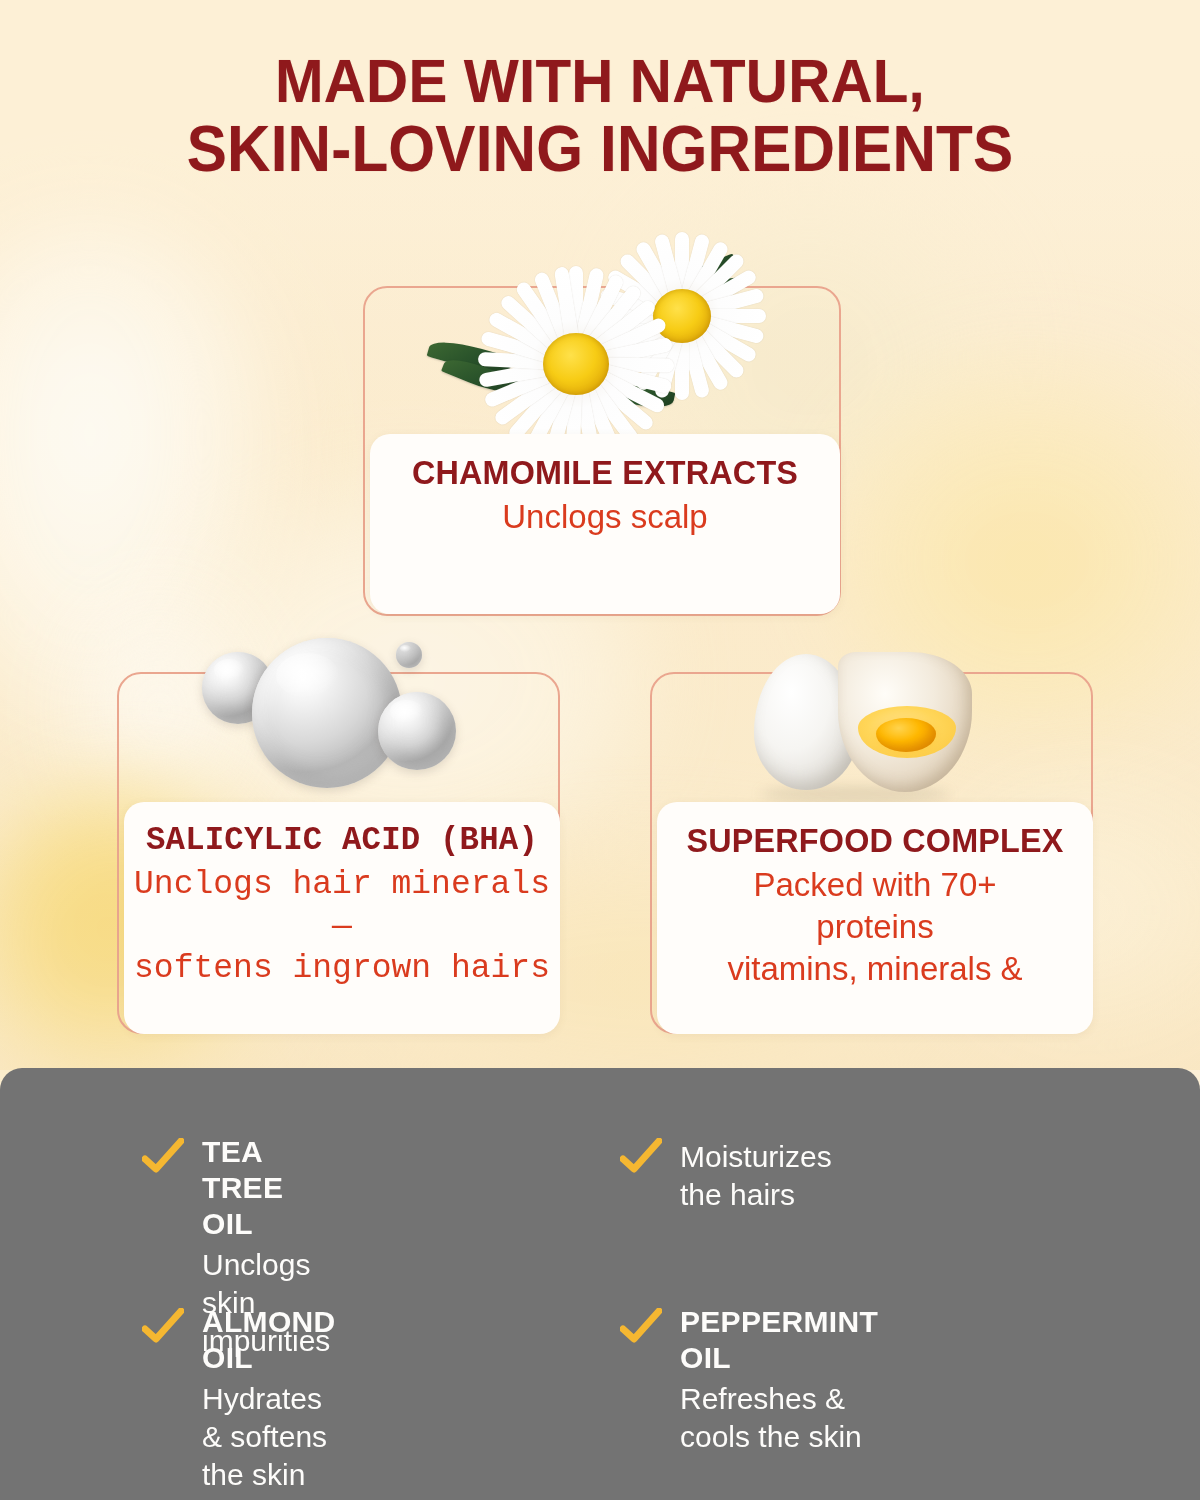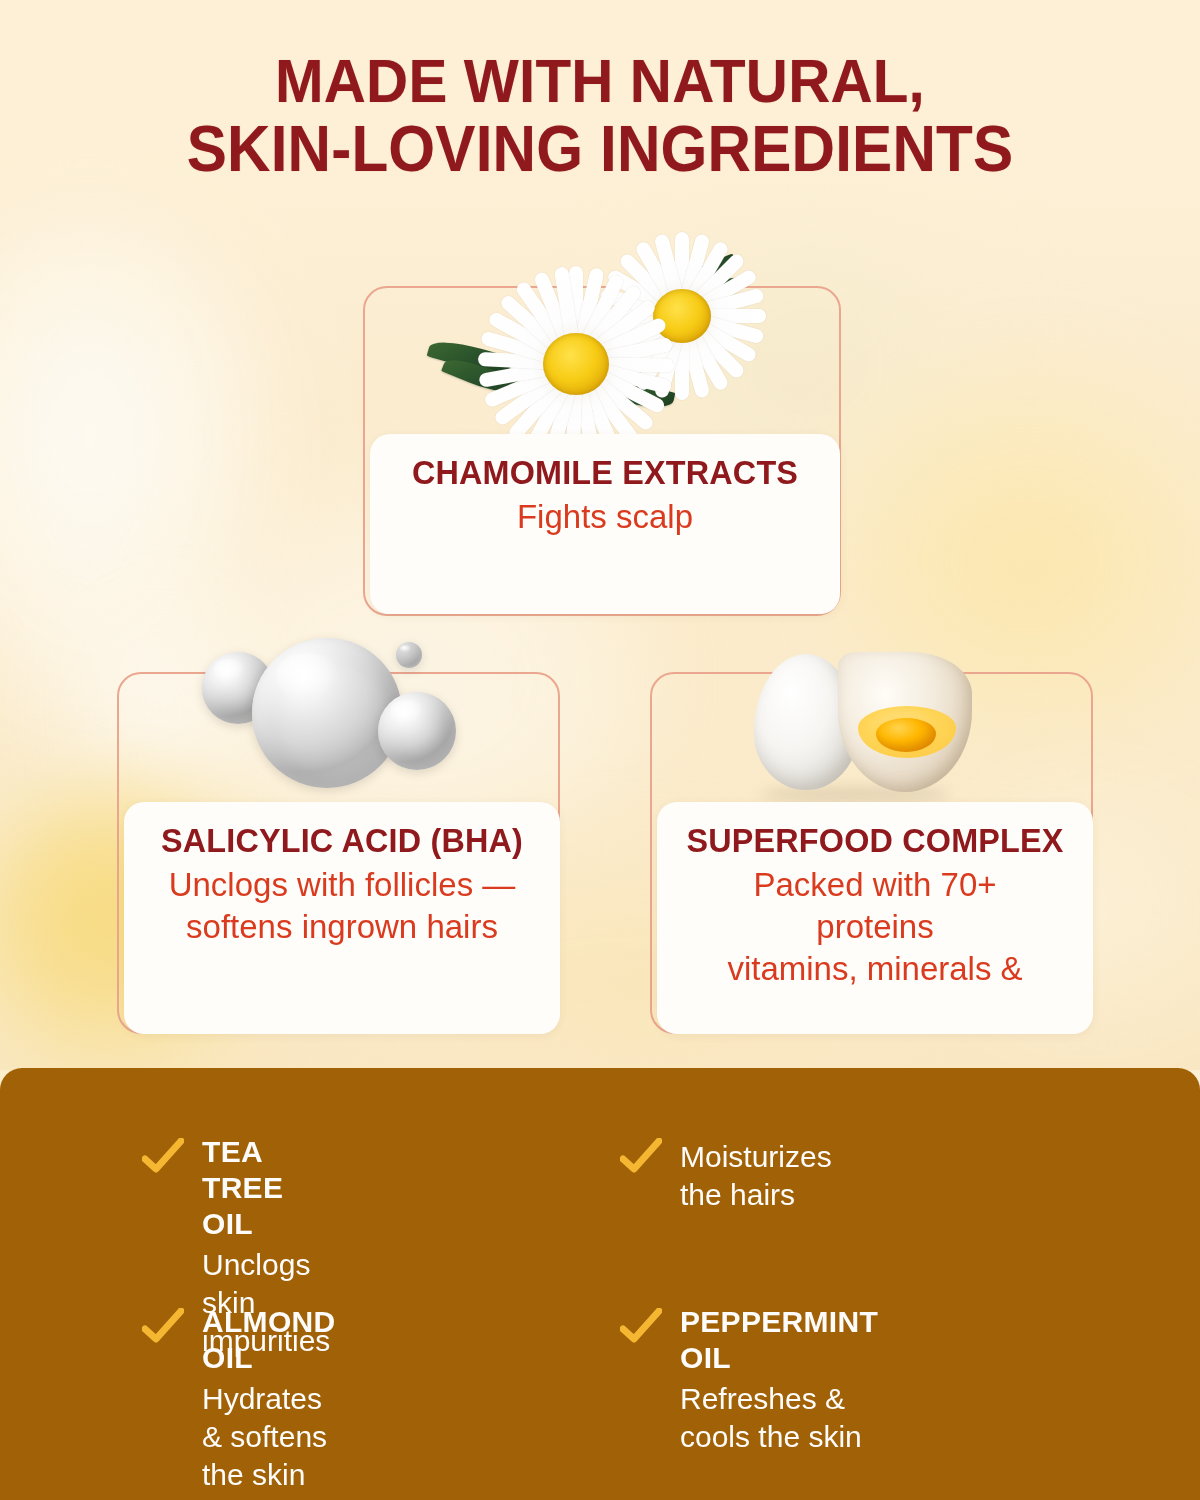--- a/index.html
+++ b/index.html
@@ -44,21 +44,21 @@
   .card.c2{left:117px;top:672px;width:443px;height:362px;}
   .card.c3{left:650px;top:672px;width:443px;height:362px;}
 
   .art{position:absolute;overflow:visible;pointer-events:none;}
   .plate{
     position:absolute;background:#fffdfa;border-radius:20px;
     box-shadow:0 2px 10px rgba(120,80,40,.07);
     text-align:center;box-sizing:border-box;
   }
   .plate.p1{left:370px;top:434px;width:470px;height:180px;padding-top:20px;}
-  .plate.p2{left:124px;top:802px;width:436px;height:232px;padding-top:20px;}
+  .plate.p2{left:124px;top:802px;width:436px;height:232px;padding-top:20px;font-family:Liberation Mono, monospace;}
   .plate.p3{left:657px;top:802px;width:436px;height:232px;padding-top:20px;}
 
   .ing-title{color:#8f191c;font-weight:700;font-size:33px;letter-spacing:.2px;line-height:1.15;transform:scaleX(.98);}
   .ing-desc{color:#da3b1e;font-size:33px;line-height:1.28;margin-top:4px;font-weight:400;}
 
   
   .daisy{position:absolute;}
   .petals{position:absolute;left:0;top:0;width:100%;height:100%;}
   .petal{
     position:absolute;left:50%;top:50%;width:14px;height:50%;
@@ -90,21 +90,21 @@
   .yolk{position:absolute;border-radius:50%/46% 46% 54% 54%;
     background:radial-gradient(ellipse at 38% 30%,#ffd34d 0%,#ffb800 40%,#f59e00 72%,#e08a00 100%);
     box-shadow:inset -4px -5px 10px rgba(190,110,0,.4), 0 0 6px rgba(255,180,0,.25);}
   .white-pool{position:absolute;border-radius:50%/42% 42% 58% 58%;
     background:radial-gradient(ellipse at 45% 40%,#ffe89a 0%,#ffd659 45%,#fbc63c 100%);}
   .egg-shadow{position:absolute;border-radius:50%;filter:blur(6px);background:rgba(150,135,110,.22);}
 
   
   .panel{
     position:absolute;left:0;top:1068px;width:1200px;height:432px;
-    background:#a16207;border-radius:22px 22px 0 0;box-sizing:border-box;
+    background:#737373;border-radius:22px 22px 0 0;box-sizing:border-box;
   }
   .benefit{position:absolute;}
   .check{position:absolute;left:0;top:0;width:42px;height:40px;}
   .ben-body{position:absolute;left:60px;top:-4px;}
   .ben-title{color:#fdfcfa;font-weight:700;font-size:30px;letter-spacing:.3px;line-height:1.2;}
   .ben-desc{color:#fdfcfa;font-weight:400;font-size:30px;line-height:1.26;margin-top:4px;max-width:380px;}
 
   .b-pos-0{left:142px;top:1138px;}
 </style>
 </head>
@@ -198,21 +198,21 @@
         <div class="petal" style="transform:translate(-50%,-100%) rotate(325deg);"></div>
         <div class="petal" style="transform:translate(-50%,-100%) rotate(338deg);"></div>
         <div class="petal" style="transform:translate(-50%,-100%) rotate(351deg);"></div>
       </div>
       <div class="core" style="width:66px;height:62px;"></div>
     </div>
   </div>
 
   <div class="plate p1">
     <div class="ing-title">CHAMOMILE EXTRACTS</div>
-    <div class="ing-desc">Fights scalp</div>
+    <div class="ing-desc">Unclogs scalp</div>
   </div>
 
   <div class="card c2"></div>
 
   <div class="art" style="left:190px;top:640px;width:270px;height:180px;">
     <div class="bha-text" style="left:62px;top:22px;font-size:66px;">BHA</div>
     <div class="bubble" style="left:12px;top:12px;width:72px;height:72px;">
         <span class="hl"></span>
       </div>
     <div class="bubble" style="left:206px;top:2px;width:26px;height:26px;">
@@ -221,21 +221,21 @@
     <div class="bubble" style="left:62px;top:-2px;width:150px;height:150px;">
         <span class="hl"></span>
       </div>
     <div class="bubble" style="left:188px;top:52px;width:78px;height:78px;">
         <span class="hl"></span>
       </div>
   </div>
 
   <div class="plate p2">
     <div class="ing-title">SALICYLIC ACID (BHA)</div>
-    <div class="ing-desc">Unclogs with follicles —</div>
+    <div class="ing-desc">Unclogs hair minerals —</div>
     <div class="ing-desc" style="margin-top:0;">softens ingrown hairs</div>
   </div>
 
   <div class="card c3"></div>
 
   <div class="art" style="left:740px;top:648px;width:260px;height:160px;">
     <div class="egg-shadow" style="left:20px;top:138px;width:190px;height:16px;"></div>
     <div class="egg-whole" style="left:14px;top:6px;width:104px;height:136px;"></div>
     <div class="egg-shell" style="left:98px;top:4px;width:134px;height:140px;border-radius:14% 46% 50% 50%/10% 30% 58% 58%;"></div>
     <div class="white-pool" style="left:118px;top:58px;width:98px;height:52px;"></div>

